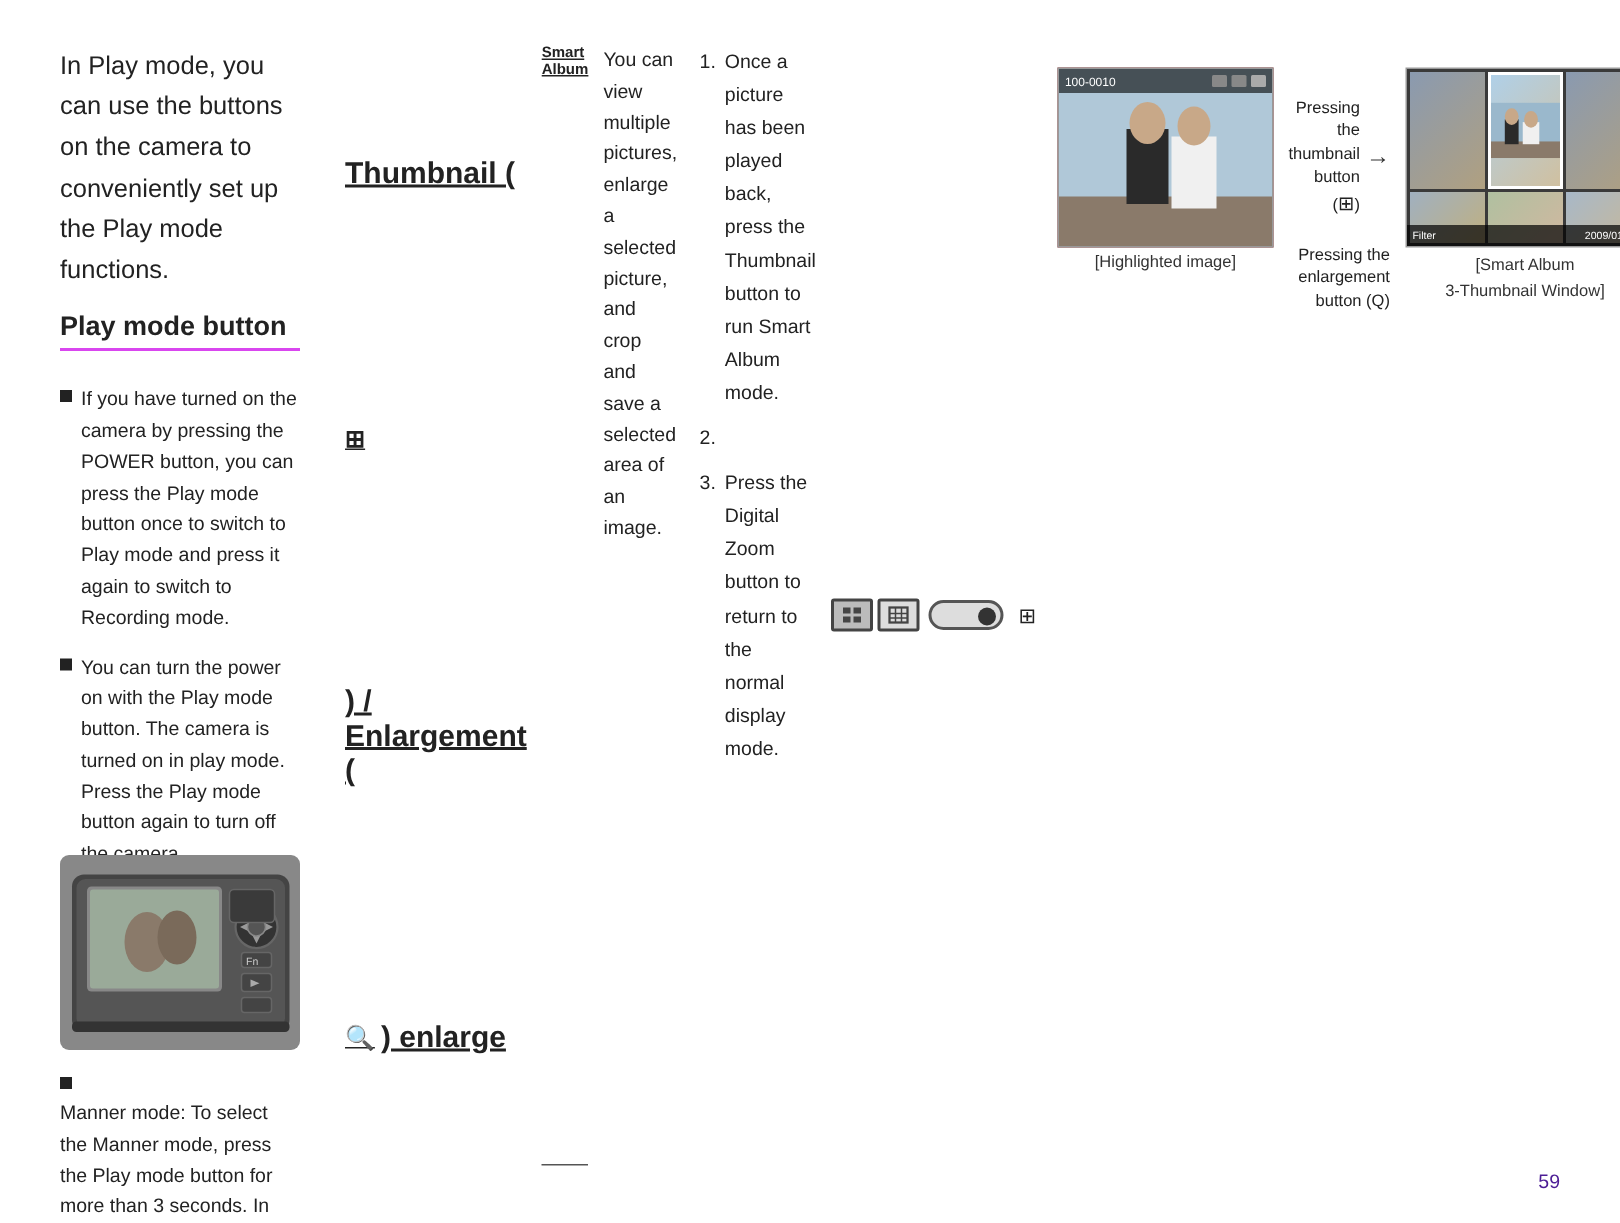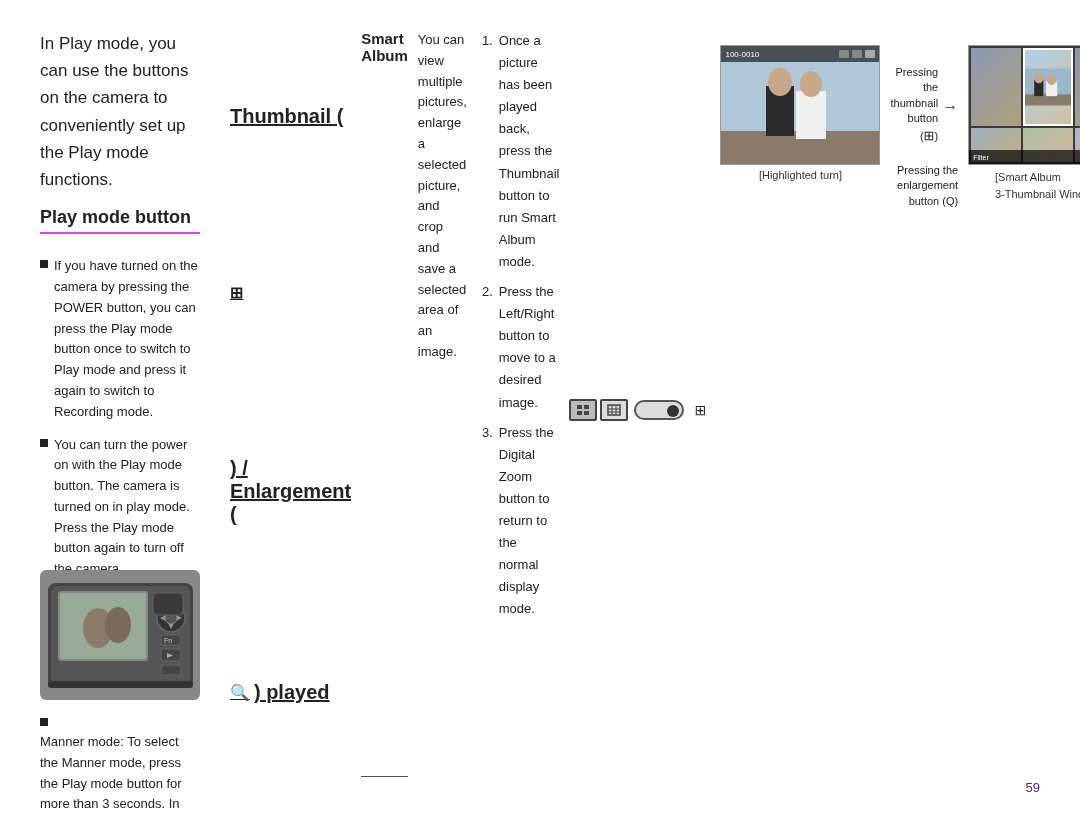--- a/index.html
+++ b/index.html
@@ -109,25 +109,26 @@
       font-weight: bold;
       text-decoration: underline;
       margin-bottom: 6px;
       display: flex;
       align-items: center;
       gap: 4px;
       flex-wrap: wrap;
     }
 
     .smart-album-title {
-      font-size: 15px;
+      font-size: 10px;
       font-weight: bold;
       border-bottom: 1.5px solid #555;
       padding-bottom: 3px;
       margin-bottom: 8px;
+      text-decoration: underline;
     }
 
     .right-intro-text {
       font-size: 13px;
       line-height: 1.6;
       margin-bottom: 12px;
     }
 
     .numbered-list {
       font-size: 13px;
@@ -155,21 +156,21 @@
     }
 
     .highlighted-image-block {
       display: flex;
       flex-direction: column;
       align-items: center;
       gap: 4px;
     }
 
     .highlighted-img {
-      width: 160px;
+      width: 144px;
       height: 120px;
       background: #7f1d1d;
       border: 1px solid #999;
       overflow: hidden;
       position: relative;
     }
 
     .img-caption {
       font-size: 11px;
       color: #333;
@@ -209,21 +210,21 @@
       height: 120px;
       background: #555;
       border: 1px solid #999;
       overflow: hidden;
       position: relative;
     }
 
     .smart-album-caption {
       font-size: 11px;
       color: #333;
-      text-align: left;
+      text-align: center;
       line-height: 1.5;
     }
 
     .icon-btn {
       width: 28px;
       height: 22px;
       border: 2px solid #444;
       background: #ddd;
       display: flex;
       align-items: center;
@@ -391,35 +392,34 @@
 
   </div>
 
   <div class="right-column">
 
     <div class="right-section-title">
       <span>Thumbnail (</span>
       <span style="font-size:16px;">⊞</span>
       <span>) / Enlargement (</span>
       <span style="font-size:16px;">🔍</span>
-      <span>) played</span>
+      <span>) enlarge</span>
     </div>
 
     <div class="smart-album-title">Smart Album</div>
 
     <div class="right-intro-text">You can view multiple pictures, enlarge a selected picture, and crop and save a selected area of an image.</div>
 
     <div class="numbered-list">
       <div class="numbered-item">
         <span class="num">1.</span>
         <span>Once a picture has been played back, press the Thumbnail button to run Smart Album mode.</span>
       </div>
       <div class="numbered-item">
         <span class="num">2.</span>
-        <span>Press the Left/Right button to move to a desired image.</span>
       </div>
       <div class="numbered-item">
         <span class="num">3.</span>
         <span>Press the Digital Zoom button to return to the normal display mode.</span>
       </div>
     </div>
 
     <div style="display:flex; gap:6px; margin: 8px 0 4px 0; align-items:center;">
       <div style="display:flex; gap:3px;">
         <div class="icon-btn icon-btn-active">
@@ -467,21 +467,21 @@
             <div class="photo-overlay-bar">
               <span class="overlay-text">100-0010</span>
               <div class="overlay-icons">
                 <div class="mini-icon"></div>
                 <div class="mini-icon"></div>
                 <div class="mini-icon" style="background: #aaa;"></div>
               </div>
             </div>
           </div>
         </div>
-        <div class="img-caption">[Highlighted turn]</div>
+        <div class="img-caption">[Highlighted image]</div>
       </div>
 
       <div class="arrow-labels">
         <div class="arrow-label-item">
           <div style="font-size: 11px; line-height:1.4; text-align:right;">
             <span>Pressing the thumbnail<br>button (</span><span style="font-size:13px;">⊞</span><span>)</span>
           </div>
           <div class="arrow-right">→</div>
         </div>
         <div class="arrow-label-item">

